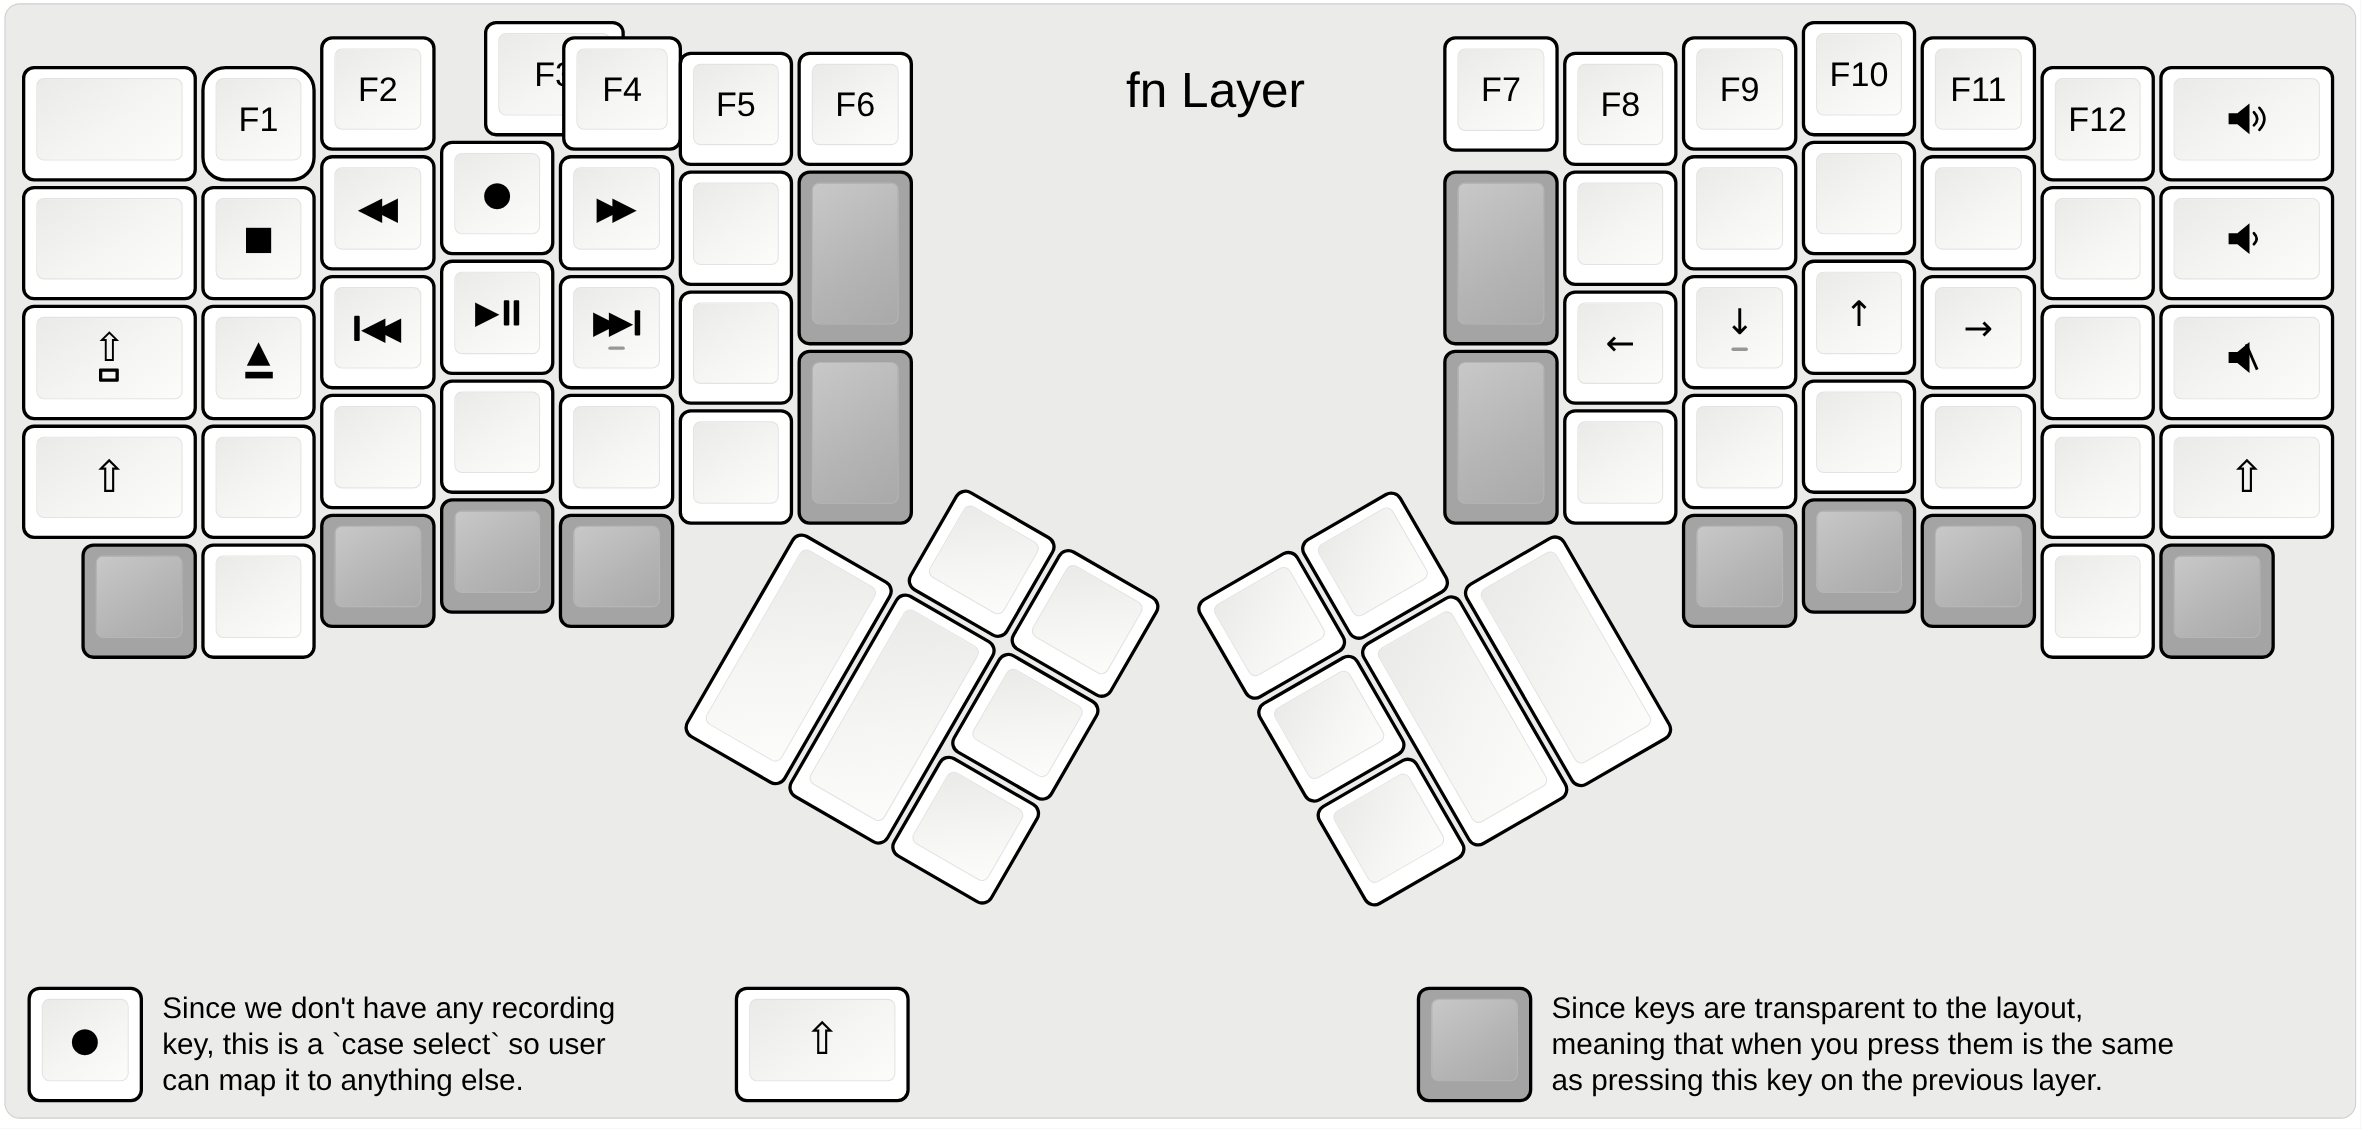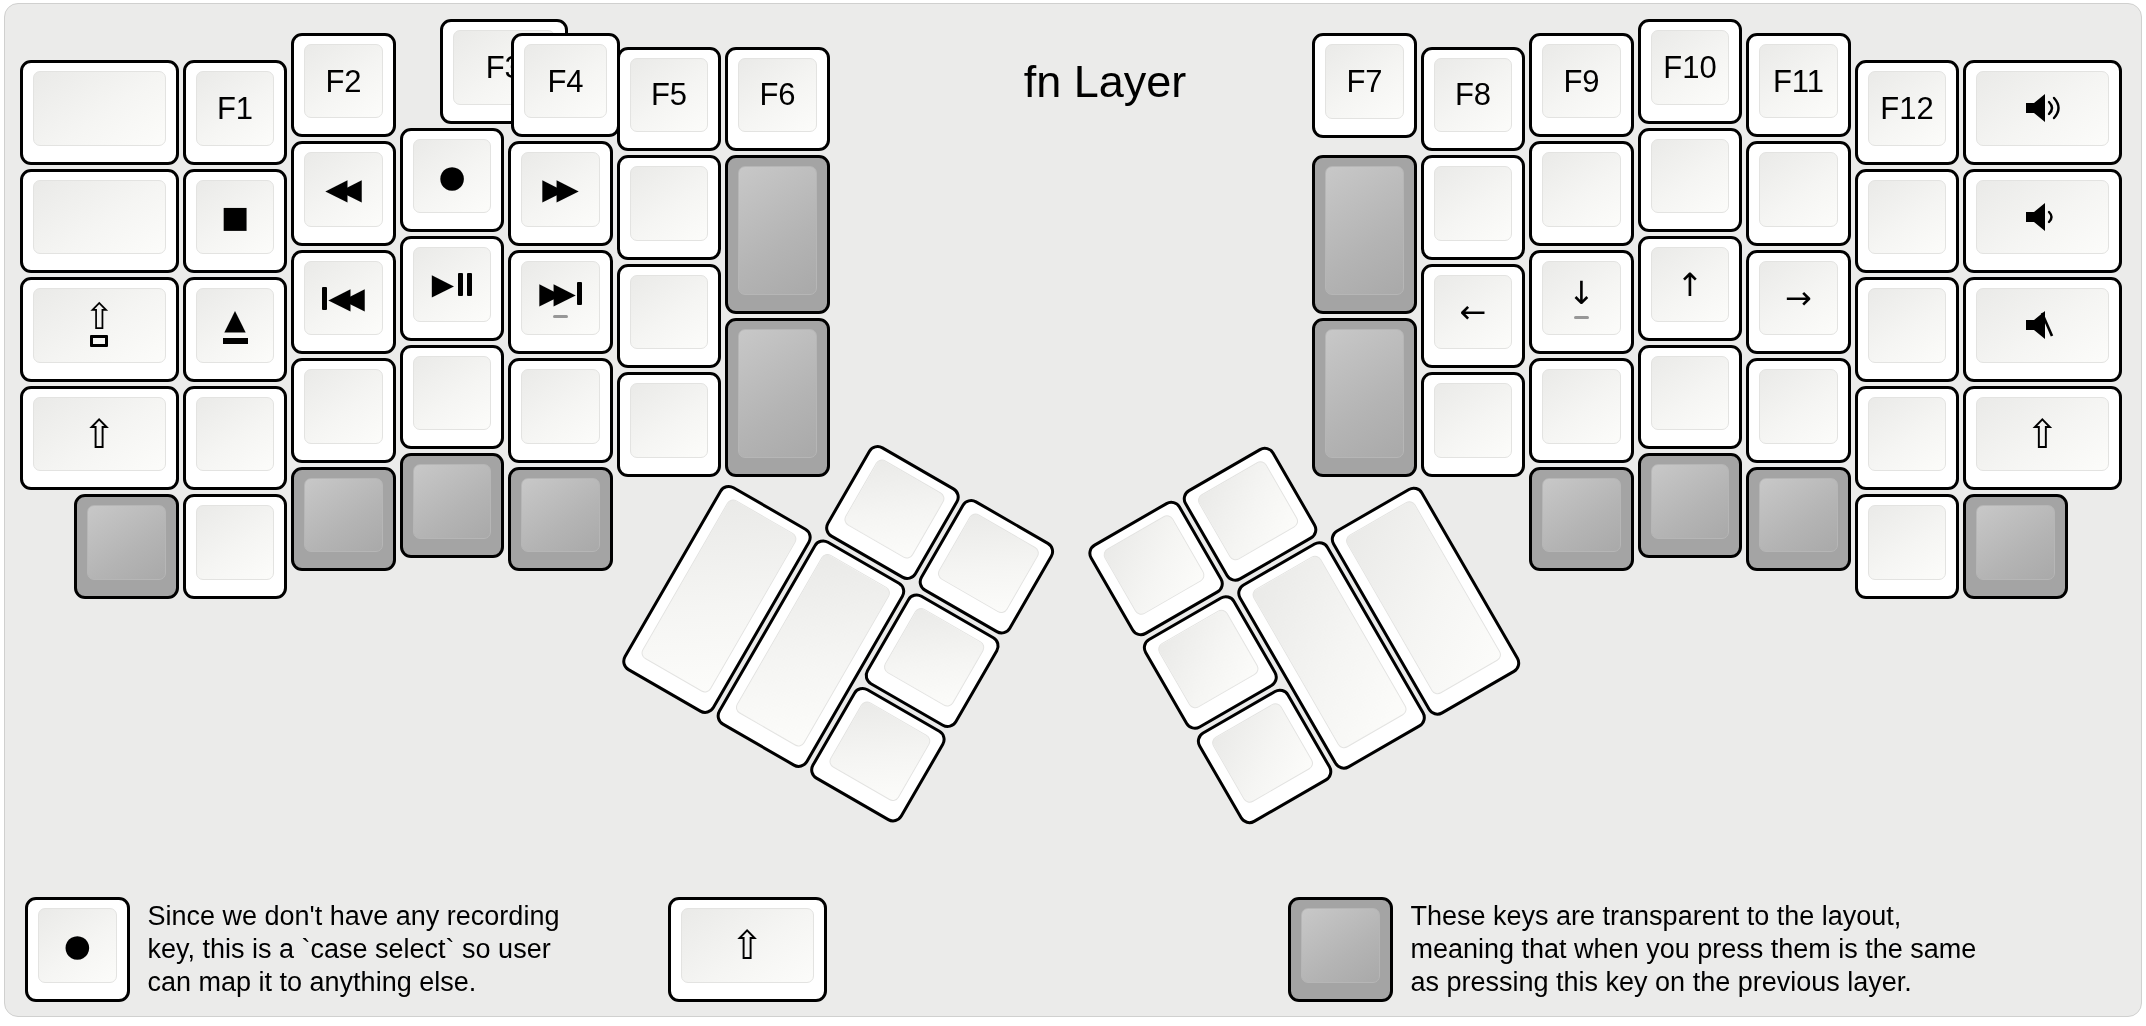--- a/index.html
+++ b/index.html
@@ -63,21 +63,21 @@
           <span class="sym" style="font-size: 36px; line-height: 0.8;">⇧</span>
           <div class="capsbox"></div>
         </div>
       </div>
     </div>
     <div class="key" style="width: 158.75px; height: 104.5px; left: 20px; top: 385.587px;">
       <div class="surface">
         <span class="sym" style="font-size: 40px;">⇧</span>
       </div>
     </div>
-    <div class="key" style="width: 104.5px; height: 104.5px; left: 182.75px; top: 60.0875px;">
+    <div class="key" style="width: 104.5px; height: 104.5px; left: 182.75px; top: 60.0875px; border-radius: 22px;">
       <div class="surface">
         <span class="klabel">F1</span>
       </div>
     </div>
     <div class="key" style="width: 104.5px; height: 104.5px; left: 182.75px; top: 168.588px;">
       <div class="surface">
         <span class="sym" style="font-size: 30px;">■</span>
       </div>
     </div>
     <div class="key" style="width: 104.5px; height: 104.5px; left: 182.75px; top: 277.087px;">
@@ -404,18 +404,18 @@
         <div class="surface">
           <span class="sym" style="font-size: 40px;">⇧</span>
         </div>
       </div>
     </div>
     <div class="legend-item" style="left: 1288px;">
       <div class="key gray" style="width: 104.5px; height: 104.5px;">
         <div class="surface"></div>
       </div>
       <div class="legend-text">
-        <div>These keys are transparent to the layout,</div>
+        <div>Since keys are transparent to the layout,</div>
         <div>meaning that when you press them is the same</div>
         <div>as pressing this key on the previous layer.</div>
       </div>
     </div>
   </div>
 
 </body></html>

